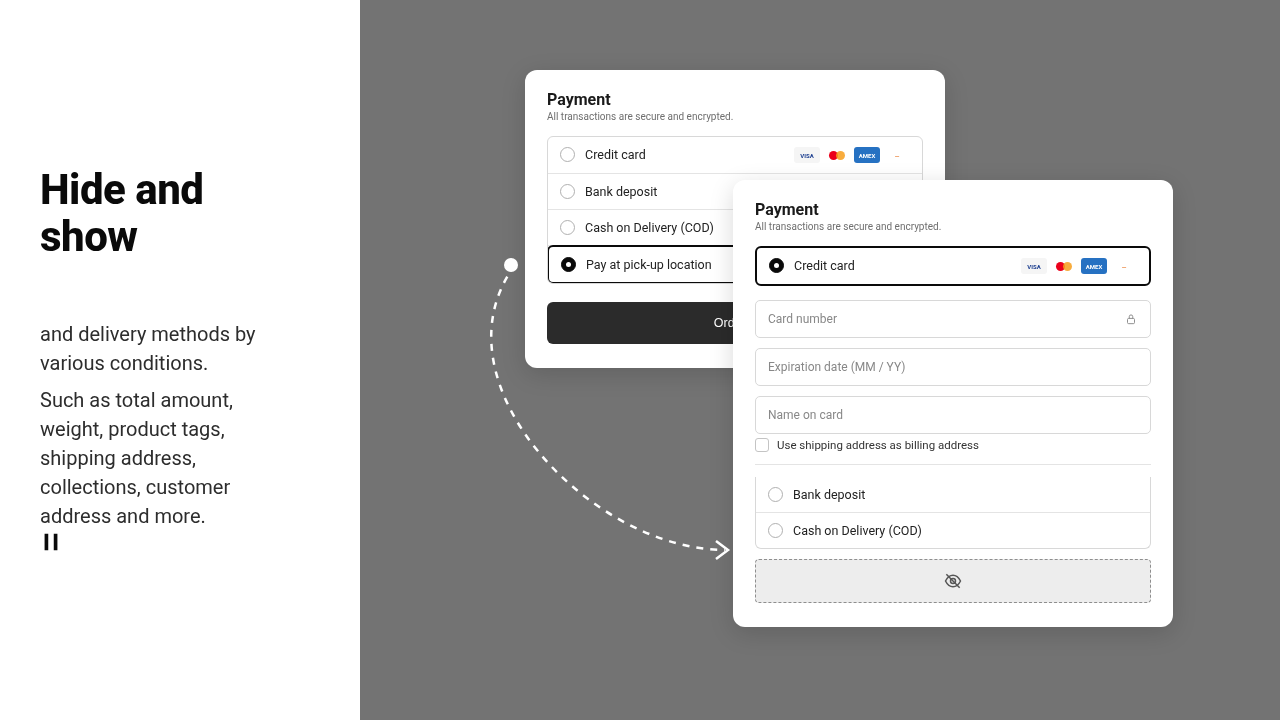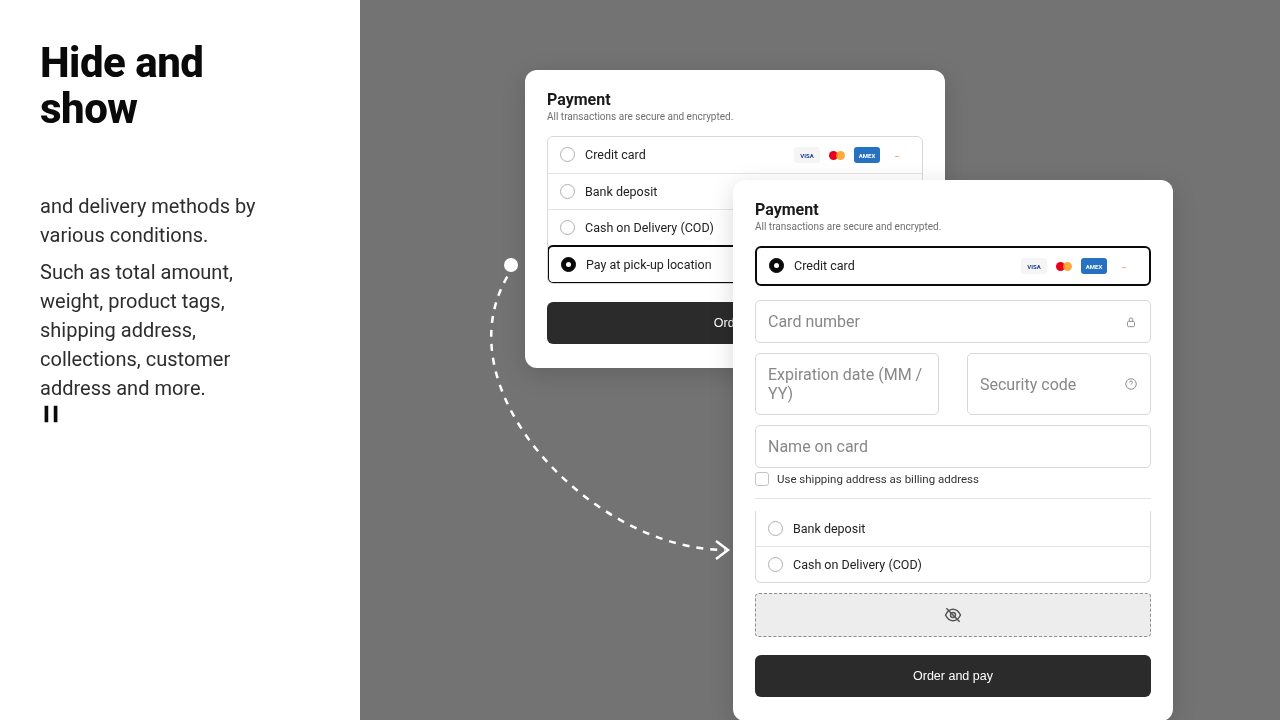--- a/index.html
+++ b/index.html
@@ -1,17 +1,17 @@
 <!DOCTYPE html>
 <html><head>
 <meta charset="utf-8">
 <style>
 *{margin:0;padding:0;box-sizing:border-box}
 body{font-family:-apple-system,BlinkMacSystemFont,"Segoe UI",Roboto,sans-serif;width:1280px;height:720px;overflow:hidden;display:flex;background:#fff}
-.left-pane{width:360px;height:720px;padding:40px 0 40px 40px;display:flex;flex-direction:column;justify-content:flex-start;background:#fff}
+.left-pane{width:360px;height:720px;padding:40px 0 40px 40px;display:flex;flex-direction:column;justify-content:center;background:#fff}
 .heading{font-size:42px;font-weight:800;line-height:1.1;letter-spacing:-.5px;color:#0a0a0a}
 .body-text{font-size:20px;line-height:1.45;color:#2d2d2d;margin-top:60px;font-weight:400}
 .body-text span{display:block}
 .body-text .gap{margin-top:8px}
 .logo{width:22px;height:22px}
 .right-pane{flex:1;height:720px;background:#737373;position:relative}
 
 .card{background:#fff;border-radius:12px;box-shadow:0 6px 24px rgba(0,0,0,.15);position:absolute}
 
 .card-a{left:165px;top:70px;width:420px;padding:20px 22px 24px}
@@ -34,21 +34,21 @@
 .cl.mc{background:#fff;position:relative}
 .cl.mc::before{content:"";position:absolute;width:9px;height:9px;background:#eb001b;border-radius:50%;left:5px}
 .cl.mc::after{content:"";position:absolute;width:9px;height:9px;background:#f79e1b;border-radius:50%;right:5px;opacity:.85}
 .cl.amex{background:#2671c2;color:#fff}
 .cl.disc{background:#fff;color:#e77b2e}
 
 .order-btn{margin-top:18px;width:100%;height:42px;background:#2b2b2b;color:#fff;border:none;border-radius:6px;font-size:12.5px;font-weight:500;cursor:pointer}
 
 
 .cc-form{padding:14px 0 12px;border-bottom:1px solid #e4e4e4}
-.field{border:1px solid #d8d8d8;border-radius:5px;padding:11px 12px;font-size:16px;color:#888;display:flex;align-items:center;justify-content:space-between;margin-bottom:10px;background:#fff}
+.field{border:1px solid #d8d8d8;border-radius:5px;padding:11px 12px;font-size:12px;color:#888;display:flex;align-items:flex-start;justify-content:space-between;margin-bottom:10px;background:#fff}
 .row2{display:flex;gap:28px}
 .row2 .field{flex:1}
 .chk-row{display:flex;align-items:flex-start;gap:8px;font-size:11.5px;color:#333;margin-top:2px}
 .chk{width:14px;height:14px;border:1.5px solid #c4c4c4;border-radius:3px}
 
 .hidden-slot{margin-top:10px;height:44px;border:1.5px dashed #8e8e8e;border-radius:4px;background:#ededed;display:flex;align-items:center;justify-content:center}
 
 .icon{width:14px;height:14px;stroke:#888;fill:none;stroke-width:1.6}
 .eye-off{width:20px;height:20px;stroke:#555;fill:none;stroke-width:1.8}
 
@@ -139,27 +139,20 @@
         <span>Card number</span>
         <svg class="icon" viewBox="0 0 24 24">
             <rect x="6" y="11" width="12" height="9" rx="2"></rect>
             <path d="M9 11V8a3 3 0 016 0v3"></path>
           </svg>
       </div>
       <div class="row2">
         <div class="field">
           <span>Expiration date (MM / YY)</span>
         </div>
-        <div class="field">
-          <span>Security code</span>
-          <svg class="icon" viewBox="0 0 24 24">
-              <circle cx="12" cy="12" r="9"></circle>
-              <path d="M9.5 9.5a2.5 2.5 0 015 0c0 1.5-2.5 2-2.5 3.5M12 17h.01"></path>
-            </svg>
-        </div>
       </div>
       <div class="field" style="margin-bottom:4px">
         <span>Name on card</span>
       </div>
       <div class="chk-row">
         <span class="chk"></span>
         <span>Use shipping address as billing address</span>
       </div>
     </div>
 
@@ -175,21 +168,20 @@
     </div>
 
     <div class="hidden-slot">
       <svg class="eye-off" viewBox="0 0 24 24">
           <path d="M3 12s3.5-7 9-7 9 7 9 7-3.5 7-9 7-9-7-9-7z"></path>
           <circle cx="12" cy="12" r="3"></circle>
           <path d="M4 4l16 16"></path>
         </svg>
     </div>
 
-    <button class="order-btn">Order and pay</button>
   </div>
 
   <div class="start-dot"></div>
   <svg class="arrow-svg" viewBox="0 0 300 330">
     <path d="M45 15 C -40 130, 120 300, 255 300" stroke="#fff" stroke-width="2.5" stroke-dasharray="7 7" fill="none"></path>
     <path d="M246 291 L258 300 L246 309" stroke="#fff" stroke-width="2.5" fill="none"></path>
   </svg>
 
 </div>
 

